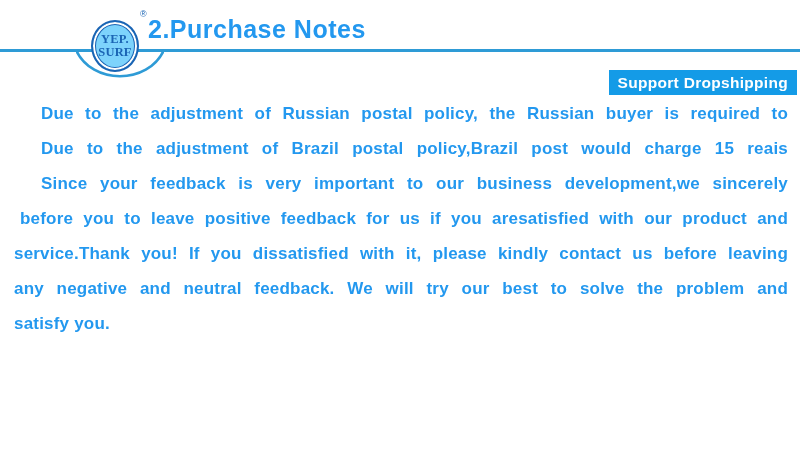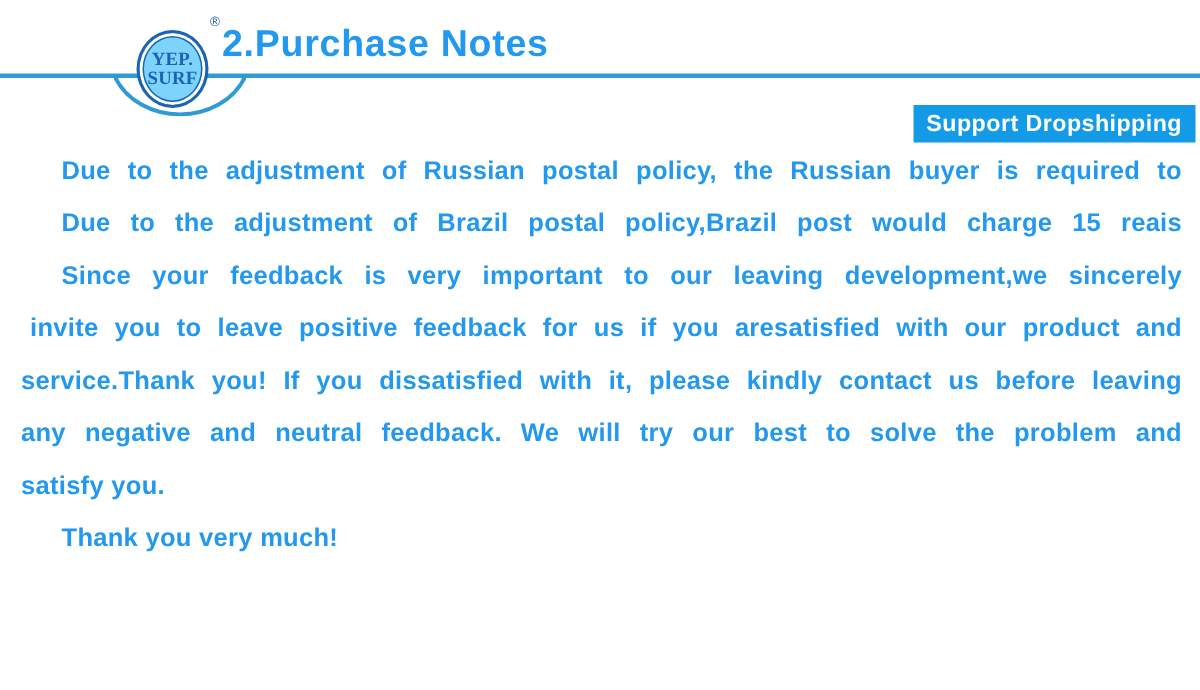--- a/index.html
+++ b/index.html
@@ -63,19 +63,18 @@
   <span class="reg-mark">®</span>
 
   <div class="page-title">2.Purchase Notes</div>
 
   <div class="badge">Support Dropshipping</div>
 </div>
 
 <div class="notes">
   <div class="line ind just">Due to the adjustment of Russian postal policy, the Russian buyer is required to</div>
   <div class="line ind just">Due to the adjustment of Brazil postal policy,Brazil post would charge 15 reais</div>
-  <div class="line ind just">Since your feedback is very important to our leaving development,we sincerely</div>
-  <div class="line ind-xs just">invite you to leave positive feedback for us if you aresatisfied with our product and</div>
+  <div class="line ind just">Since your feedback is very important to our business development,we sincerely</div>
+  <div class="line ind-xs just">before you to leave positive feedback for us if you aresatisfied with our product and</div>
   <div class="line just">service.Thank you! If you dissatisfied with it, please kindly contact us before leaving</div>
   <div class="line just">any negative and neutral feedback. We will try our best to solve the problem and</div>
   <div class="line">satisfy you.</div>
-  <div class="line ind">Thank you very much!</div>
 </div>
 
 </body></html>

